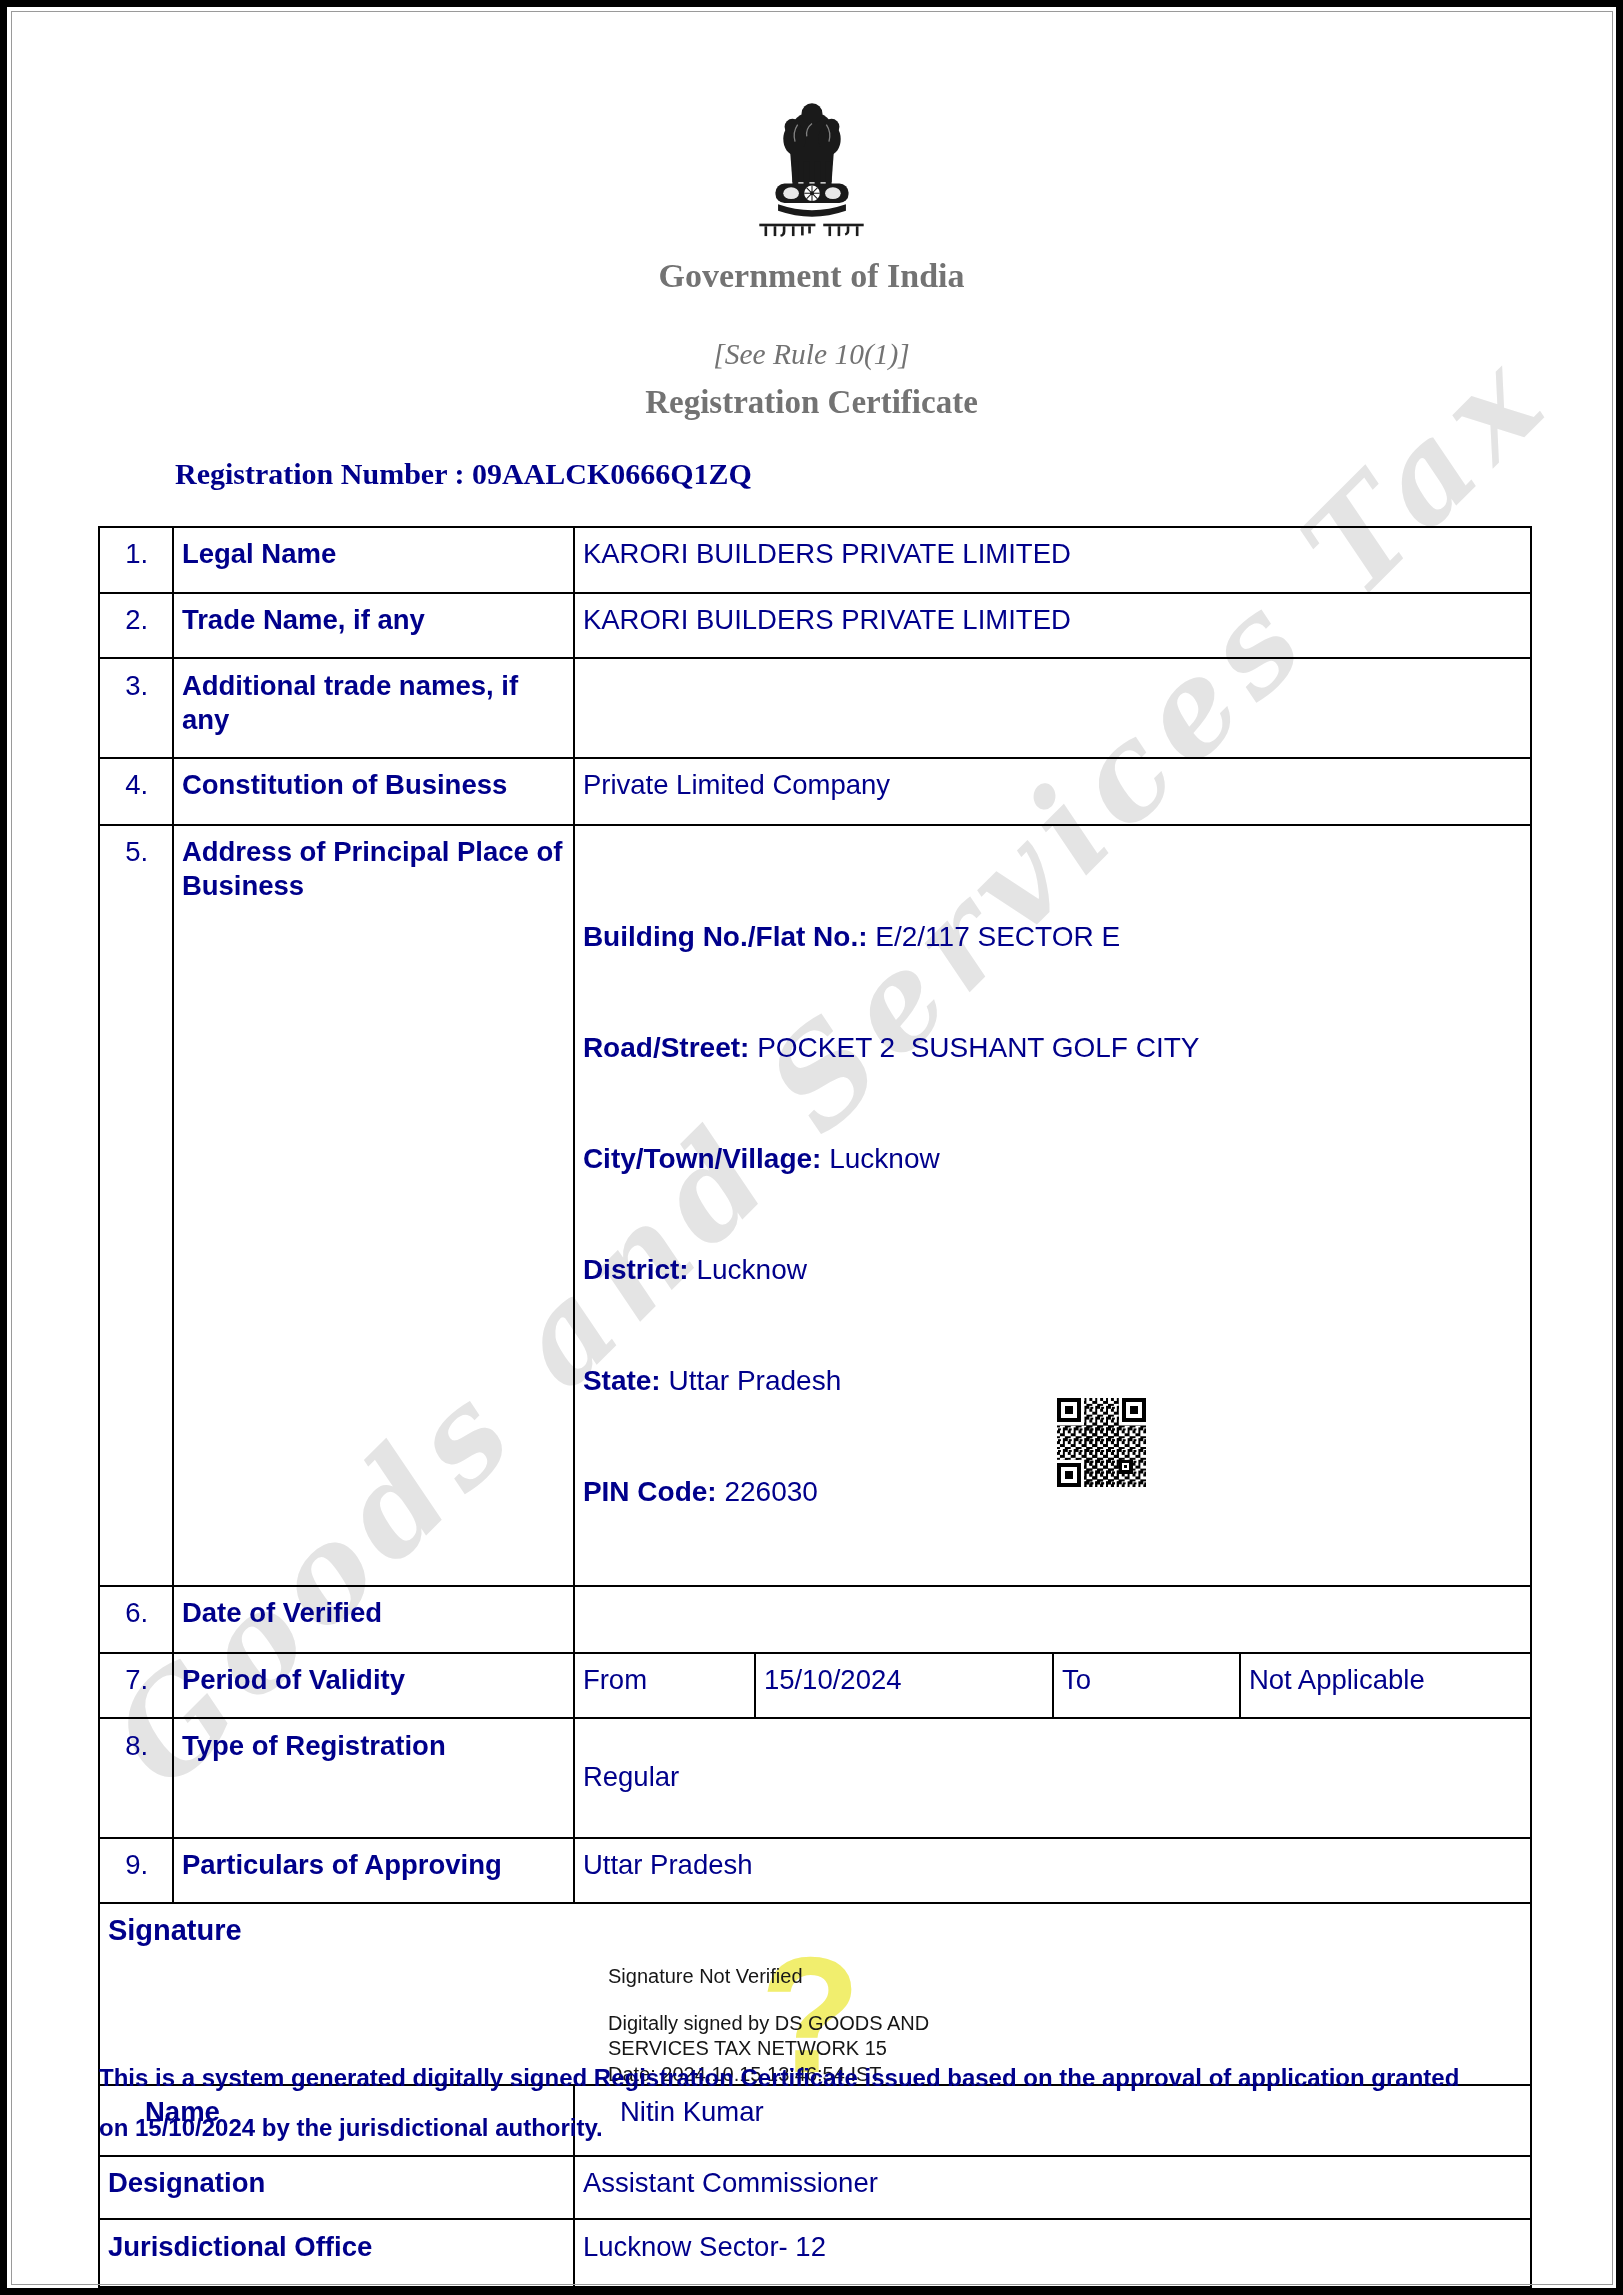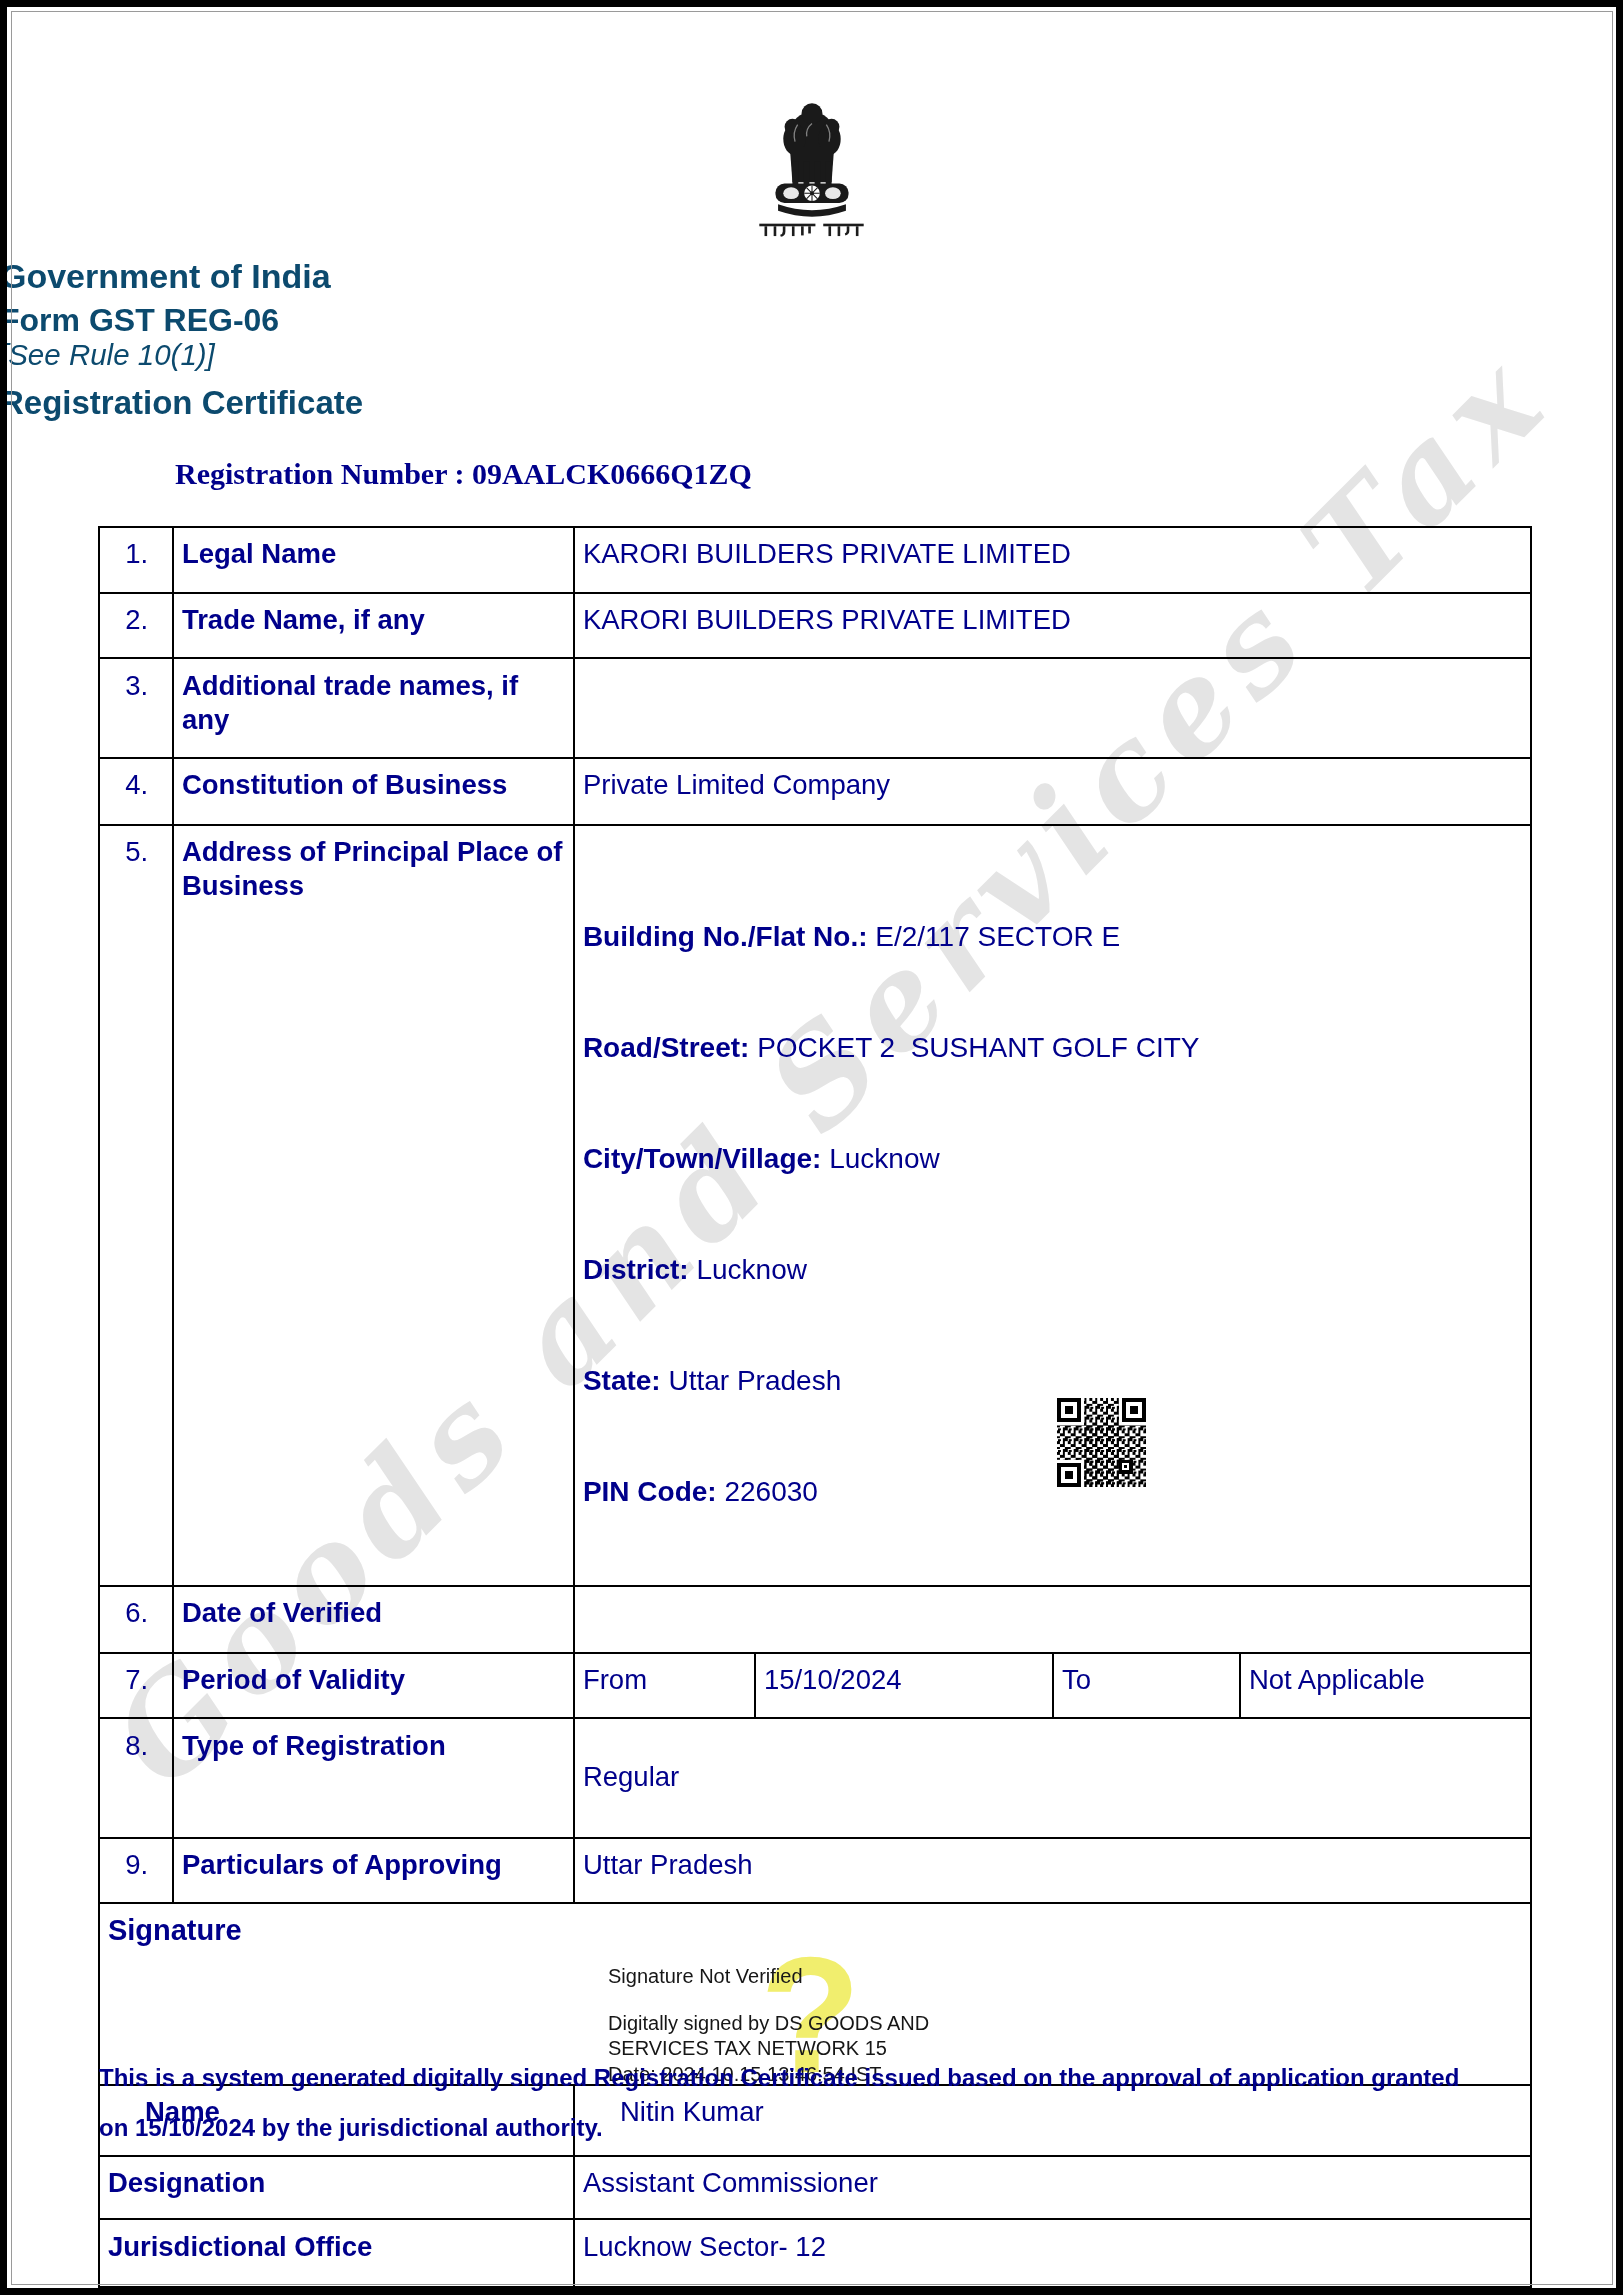--- a/index.html
+++ b/index.html
@@ -7,22 +7,22 @@
         font-family:"Liberation Sans",sans-serif;}
   .frame{position:absolute;inset:0;border:7.9px solid #000;z-index:4;pointer-events:none;}
   .frame-inner{position:absolute;inset:10.5px;border:1.3px solid #9a9a9a;z-index:4;pointer-events:none;}
 
   
   .watermark{position:absolute;left:831px;top:1067px;transform:translate(-50%,-50%) rotate(-45deg);
              font-family:"DejaVu Serif",serif;font-style:italic;font-weight:bold;
              font-size:128px;letter-spacing:13px;color:#e4e4e4;white-space:nowrap;z-index:1;}
 
   
-  .hdr{position:absolute;left:0;right:0;text-align:left;color:#0c4a6e;
-       font-family:Liberation Sans, sans-serif;z-index:2;}
+  .hdr{position:absolute;left:0;right:0;text-align:center;color:#737373;
+       font-family:Liberation Serif, serif;z-index:2;}
   .h-gov{top:257px;font-size:34px;font-weight:bold;}
   .h-form{top:302px;font-size:32px;font-weight:bold;}
   .h-rule{top:338px;font-size:29.5px;font-style:italic;}
   .h-cert{top:384px;font-size:33px;font-weight:bold;}
   .regline{position:absolute;left:175px;top:457px;color:#00008B;z-index:2;
            font-family:"Liberation Serif",serif;font-size:30px;font-weight:bold;}
   .emblem{position:absolute;left:765px;top:96px;width:94px;height:124px;z-index:2;}
   .motto{position:absolute;left:758px;top:223px;width:107px;height:17px;z-index:2;}
 
   
@@ -107,21 +107,20 @@
       <rect x="77" y="5" width="4" height="11"></rect>
       <rect x="100" y="1" width="62" height="4"></rect>
       <rect x="108" y="5" width="4" height="15"></rect>
       <rect x="122" y="5" width="4" height="15"></rect>
       <path d="M136 5 h4 v7 q0 6 -6 7 l-1 -3 q3 -1 3 -4 z"></path>
       <rect x="150" y="5" width="4" height="15"></rect>
     </g>
   </svg>
 
   <div class="hdr h-gov">Government of India</div>
-  <div class="hdr h-form">Form GST REG-06</div>
   <div class="hdr h-rule">[See Rule 10(1)]</div>
   <div class="hdr h-cert">Registration Certificate</div>
 
   <div class="regline">
     <span>Registration Number :</span>
     <span> </span>
     <span>09AALCK0666Q1ZQ</span>
   </div>
 
   <table class="cert">

